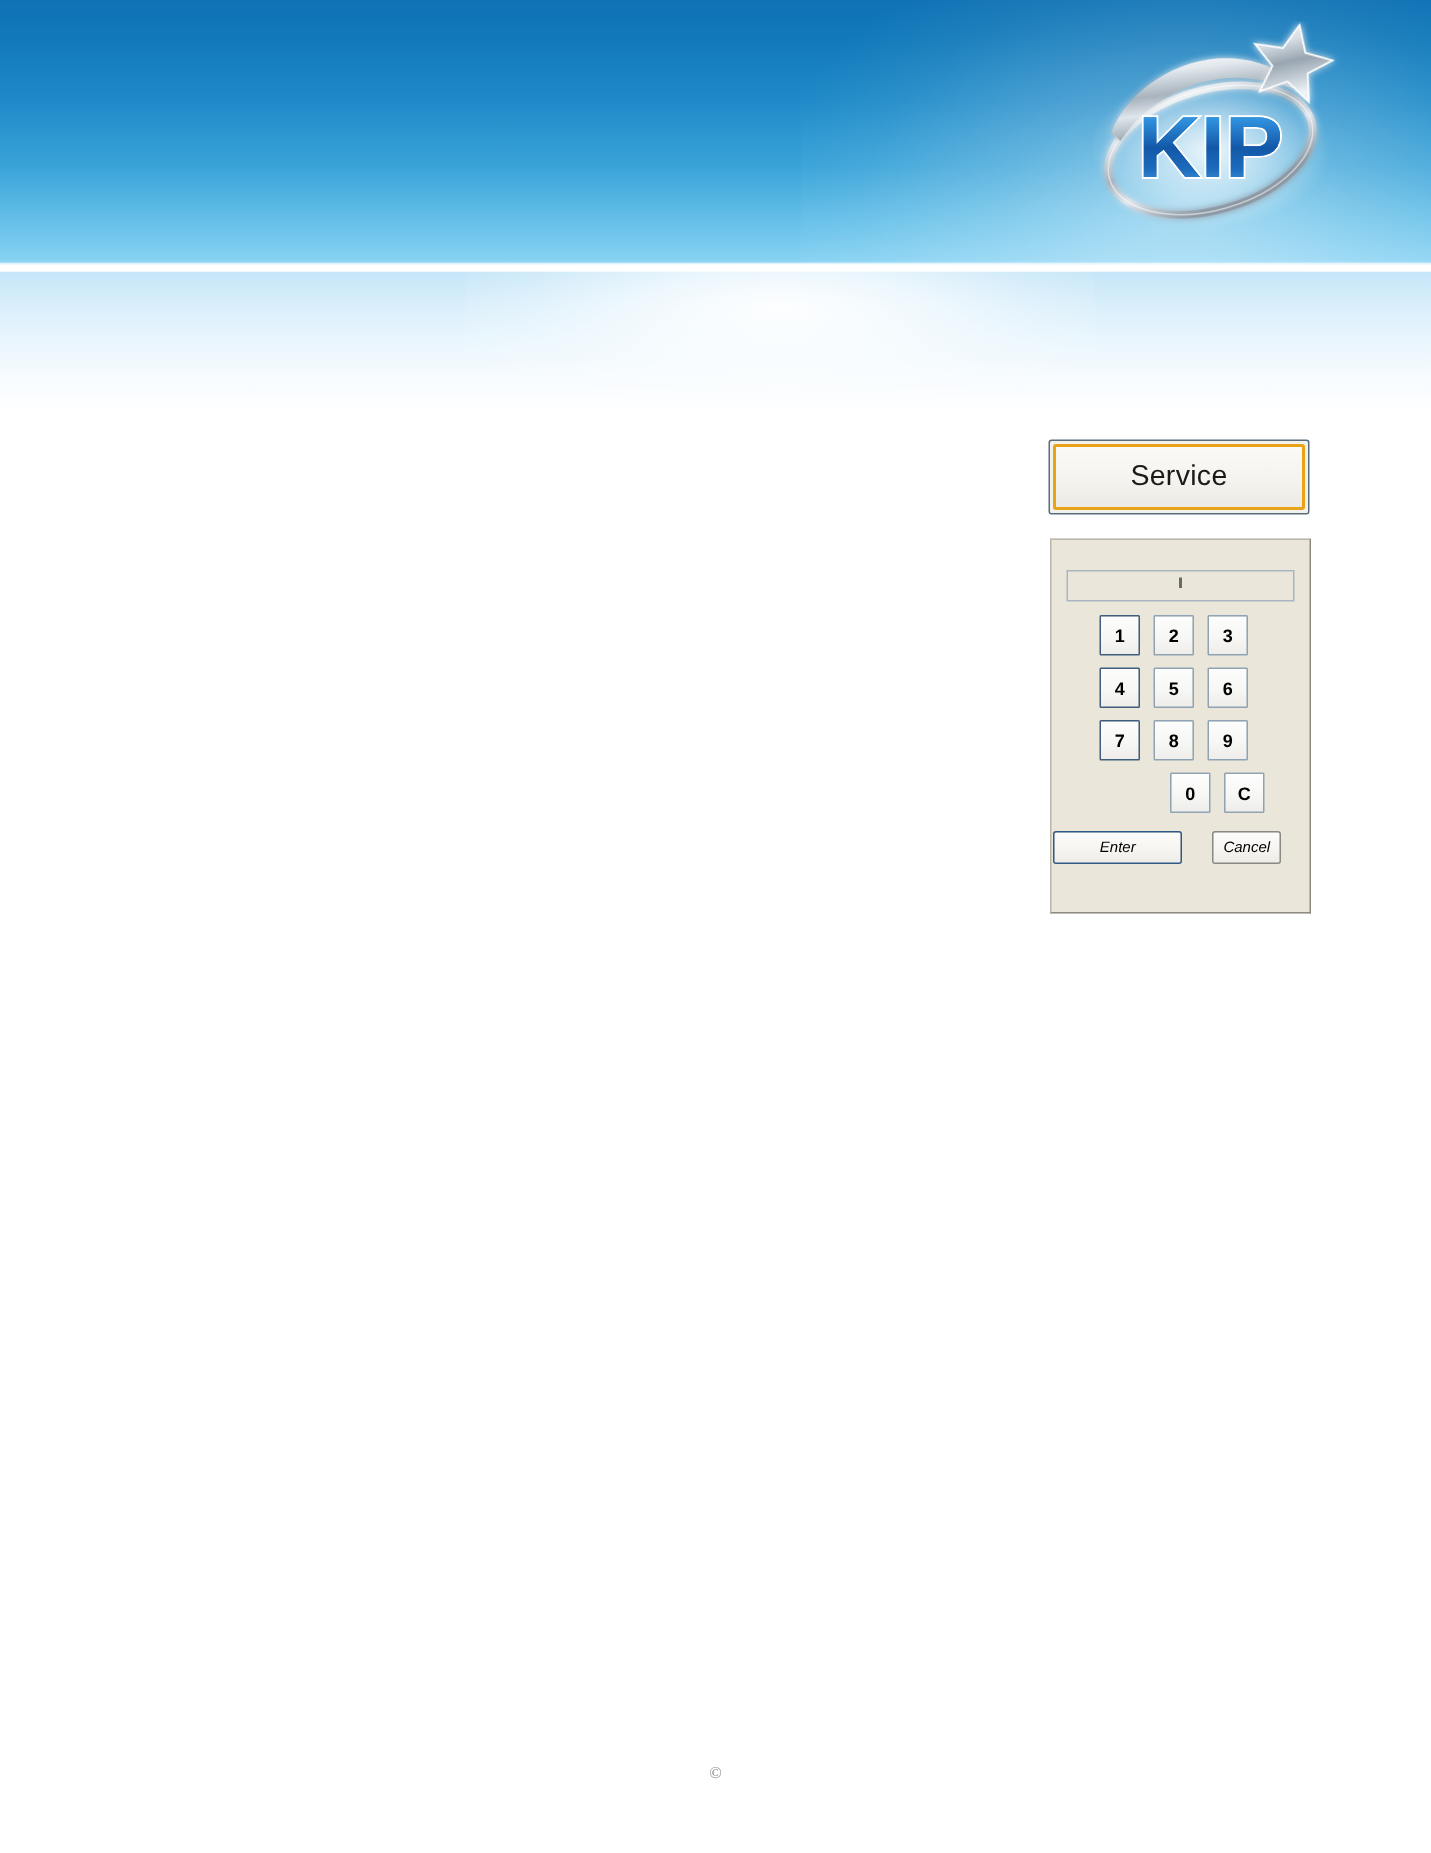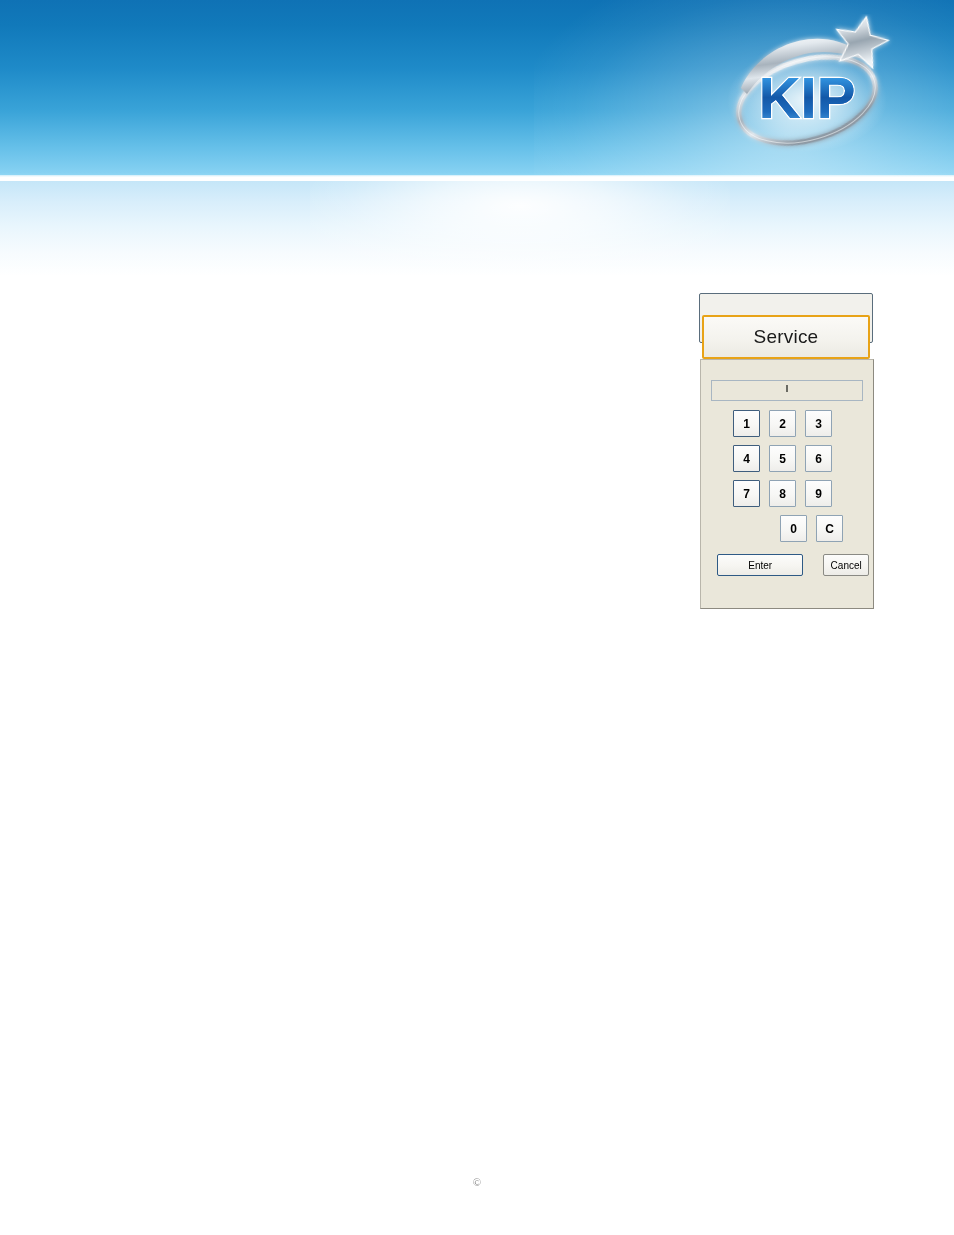--- a/index.html
+++ b/index.html
@@ -98,21 +98,20 @@
   }
   #service-button .inner {
     box-sizing: border-box;
     width: 100%; height: 100%;
     border: 2px solid #e8a317;
     border-radius: 2px;
     background: linear-gradient(to bottom, #fbfaf7 0%, #f4f3ee 55%, #eceae3 100%);
     display: flex;
     align-items: center;
     justify-content: center;
-    margin-top: 19px;
   }
   #service-button .label {
     font-size: 19px;
     color: #1a1a1a;
     font-family: "Liberation Sans", sans-serif;
     letter-spacing: 0.2px;
   }
 
   
   #keypad-panel {
@@ -166,24 +165,25 @@
     justify-content: center;
     font-size: 12px;
     font-weight: bold;
     color: #000000;
     font-family: "Liberation Sans", sans-serif;
   }
   .key.emph { border-color: #3f5e7e; border-width: 1px; }
 
   #action-row {
     position: absolute;
-    left: 16px; top: 194px;
+    left: 1px; top: 194px;
     width: 152px;
     display: flex;
     gap: 20px;
+    font-style: italic;
   }
   #enter-button {
     width: 87px; height: 22px;
     box-sizing: border-box;
     background: linear-gradient(to bottom, #fcfcfb 0%, #f6f5f1 55%, #edece7 100%);
     border: 1px solid #2e5a85;
     border-radius: 2px;
     display: flex; align-items: center; justify-content: center;
     font-size: 10px;
     color: #000000;

